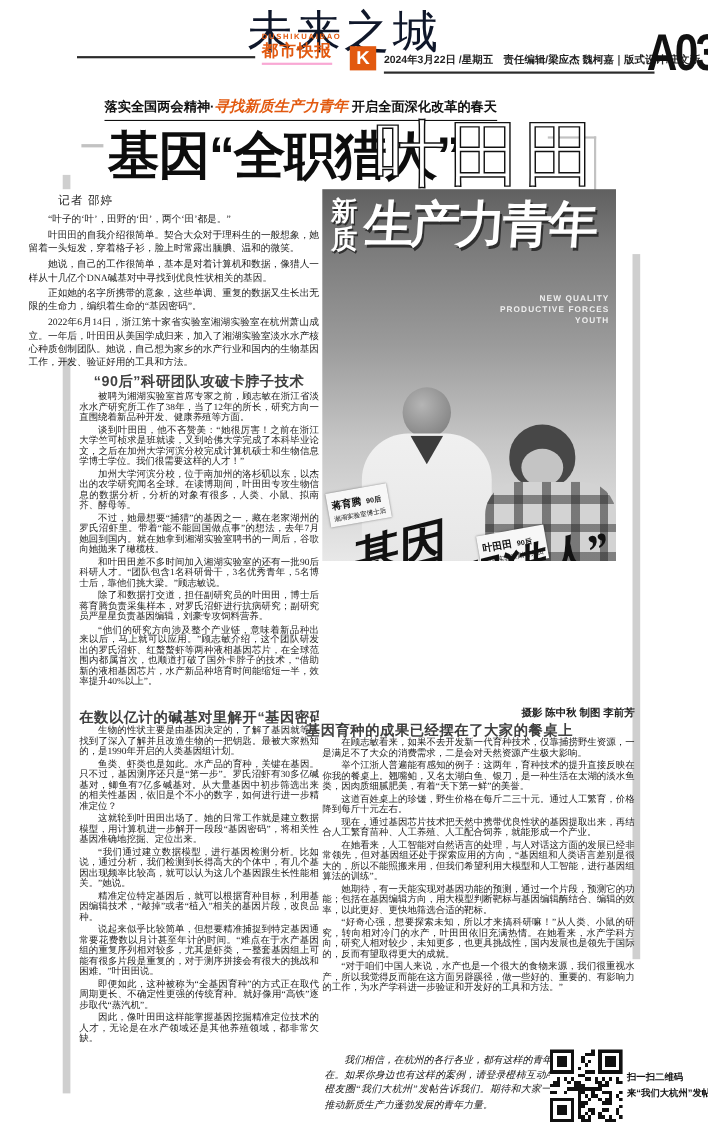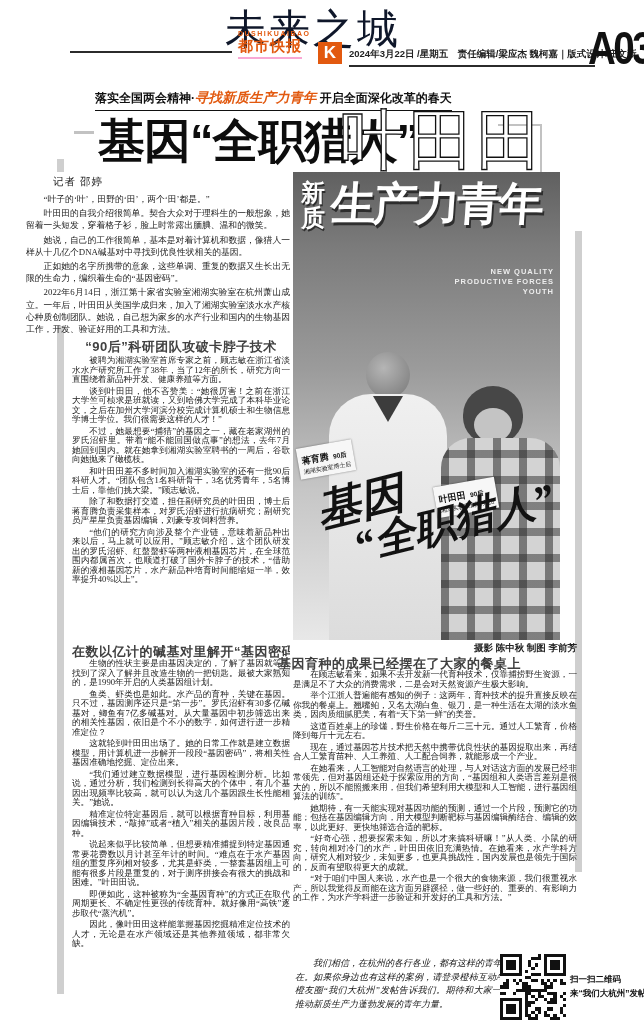--- a/index.html
+++ b/index.html
@@ -53,21 +53,21 @@
   .sec-head{font-weight:900;color:#404040;font-size:13px;letter-spacing:.5px;
     font-family:"Liberation Sans","DejaVu Sans",sans-serif;white-space:nowrap;overflow:hidden;}
   .h1{left:72px;top:338px;width:218px;text-align:center;}
   .b1{left:72px;top:356px;width:218px;height:286px;}
   .h2{left:72px;top:643px;width:218px;text-align:left;}
   .b2{left:72px;top:659px;width:218px;height:320px;}
   .h3{left:278px;top:655px;width:284px;text-align:left;}
   .b3{left:293px;top:670px;width:284px;height:284px;}
 
   
-  .photo{left:293px;top:172px;width:267px;height:468px;overflow:hidden;
+  .photo{left:293px;top:172px;width:267px;height:338px;overflow:hidden;
     background:linear-gradient(180deg,#606060 0%,#7b7b7b 16%,#9b9b9b 42%,#c6c6c6 68%,#e8e8e8 100%);}
   .ph-badge{left:5px;top:8px;width:30px;color:#fff;font-weight:900;font-size:24px;line-height:25px;
     text-align:center;text-shadow:1px 2px 0 rgba(30,30,30,.8);}
   .ph-title{left:38px;top:2px;font-size:45px;font-weight:900;color:#fff;letter-spacing:-3px;
     text-shadow:2px 3px 0 rgba(35,35,35,.85);transform:skewX(-4deg);white-space:nowrap;}
   .ph-en{right:6px;top:95px;width:118px;text-align:right;font-size:7.5px;font-weight:700;
     color:rgba(255,255,255,.85);letter-spacing:1px;line-height:10px;}
   .man-head{left:73px;top:180px;width:44px;height:46px;border-radius:50%;
     background:radial-gradient(circle at 40% 35%,#b5b5b5,#777);}
   .man-body{left:36px;top:222px;width:118px;height:246px;border-radius:42px 42px 0 0;
@@ -134,20 +134,21 @@
       <p class="para">叶田田的自我介绍很简单。契合大众对于理科生的一般想象，她留着一头短发，穿着格子衫，脸上时常露出腼腆、温和的微笑。</p>
       <p class="para">她说，自己的工作很简单，基本是对着计算机和数据，像猎人一样从十几亿个DNA碱基对中寻找到优良性状相关的基因。</p>
       <p class="para">正如她的名字所携带的意象，这些单调、重复的数据又生长出无限的生命力，编织着生命的“基因密码”。</p>
       <p class="para">2022年6月14日，浙江第十家省实验室湘湖实验室在杭州萧山成立。一年后，叶田田从美国学成归来，加入了湘湖实验室淡水水产核心种质创制团队。她说，自己想为家乡的水产行业和国内的生物基因工作，开发、验证好用的工具和方法。</p>
     </div>
 
   <div class="abs sec-head h1">“90后”科研团队攻破卡脖子技术</div>
   <div class="abs bodytext b1">
       <p class="para">被聘为湘湖实验室首席专家之前，顾志敏在浙江省淡水水产研究所工作了38年，当了12年的所长，研究方向一直围绕着新品种开发、健康养殖等方面。</p>
       <p class="para">谈到叶田田，他不吝赞美：“她很厉害！之前在浙江大学竺可桢求是班就读，又到哈佛大学完成了本科毕业论文，之后在加州大学河滨分校完成计算机硕士和生物信息学博士学位。我们很需要这样的人才！”</p>
+      <p class="para">加州大学河滨分校，位于南加州的洛杉矶以东，以杰出的农学研究闻名全球。在读博期间，叶田田专攻生物信息的数据分析，分析的对象有很多，人类、小鼠、拟南芥、酵母等。</p>
       <p class="para">不过，她最想要“捕猎”的基因之一，藏在老家湖州的罗氏沼虾里。带着“能不能回国做点事”的想法，去年7月她回到国内。就在她拿到湘湖实验室聘书的一周后，谷歌向她抛来了橄榄枝。</p>
       <p class="para">和叶田田差不多时间加入湘湖实验室的还有一批90后科研人才。“团队包含1名科研骨干，3名优秀青年，5名博士后，靠他们挑大梁。”顾志敏说。</p>
       <p class="para">除了和数据打交道，担任副研究员的叶田田，博士后蒋育腾负责采集样本，对罗氏沼虾进行抗病研究；副研究员严星星负责基因编辑，刘豪专攻饲料营养。</p>
       <p class="para">“他们的研究方向涉及整个产业链，意味着新品种出来以后，马上就可以应用。”顾志敏介绍，这个团队研发出的罗氏沼虾、红螯螯虾等两种液相基因芯片，在全球范围内都属首次，也顺道打破了国外卡脖子的技术，“借助新的液相基因芯片，水产新品种培育时间能缩短一半，效率提升40%以上”。</p>
     </div>
 
   <div class="abs sec-head h2">在数以亿计的碱基对里解开“基因密码”</div>
   <div class="abs bodytext b2">
       <p class="para">生物的性状主要是由基因决定的，了解了基因就等于找到了深入了解并且改造生物的一把钥匙。最被大家熟知的，是1990年开启的人类基因组计划。</p>
       <p class="para">鱼类、虾类也是如此。水产品的育种，关键在基因。只不过，基因测序还只是“第一步”。罗氏沼虾有30多亿碱基对，鲫鱼有7亿多碱基对。从大量基因中初步筛选出来的相关性基因，依旧是个不小的数字，如何进行进一步精准定位？</p>

